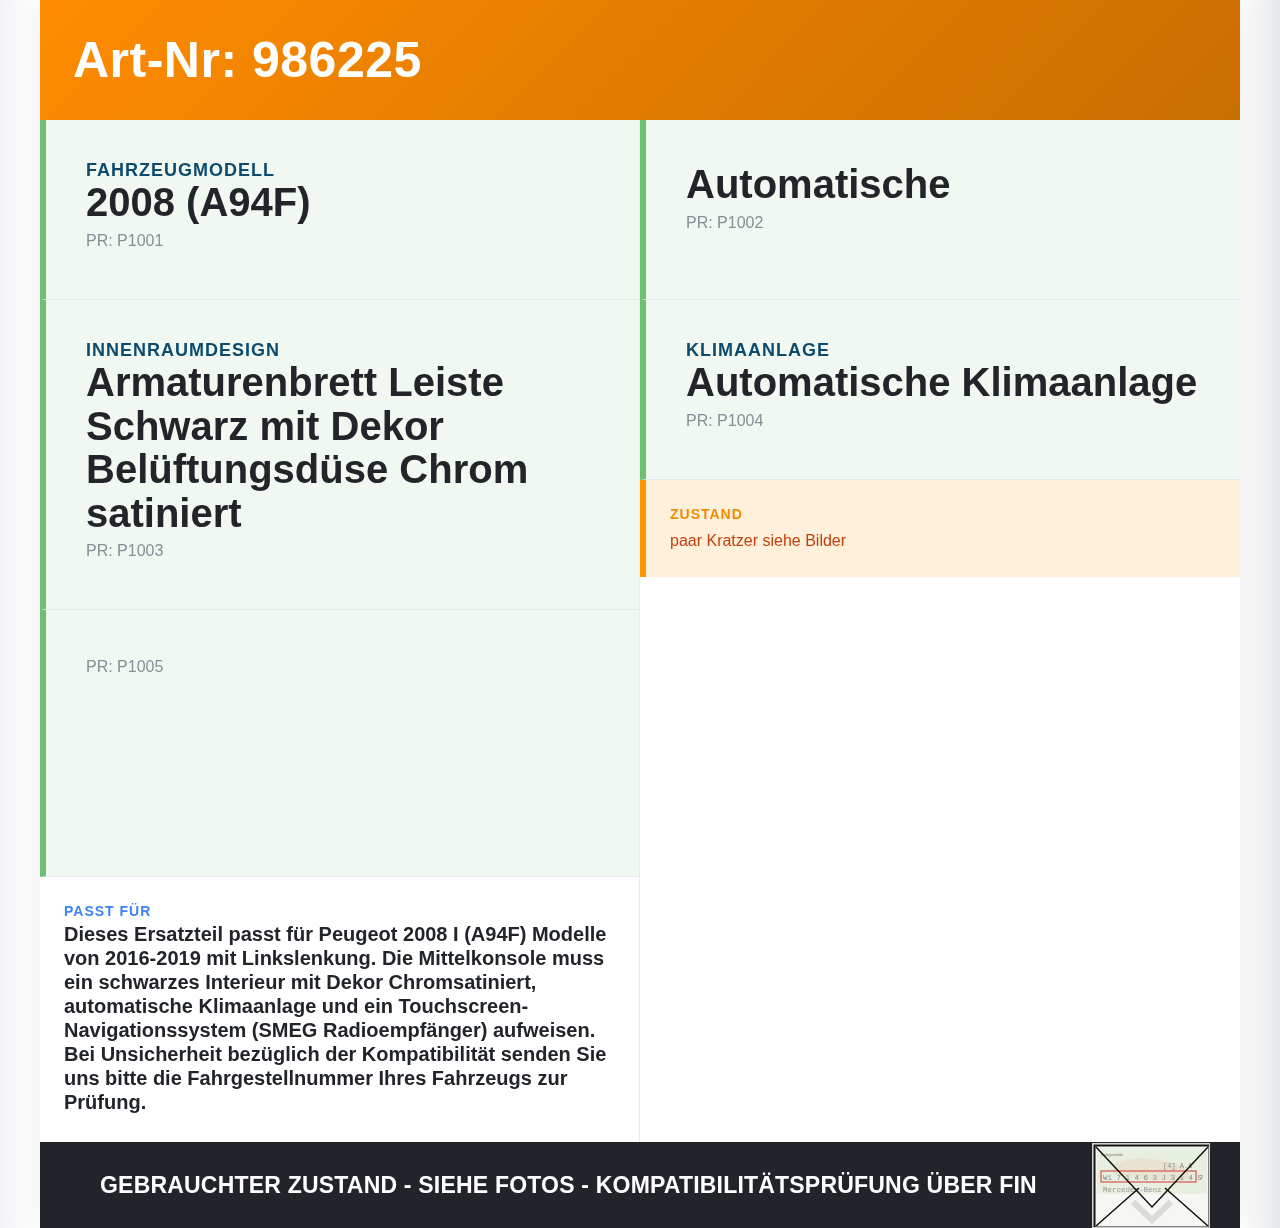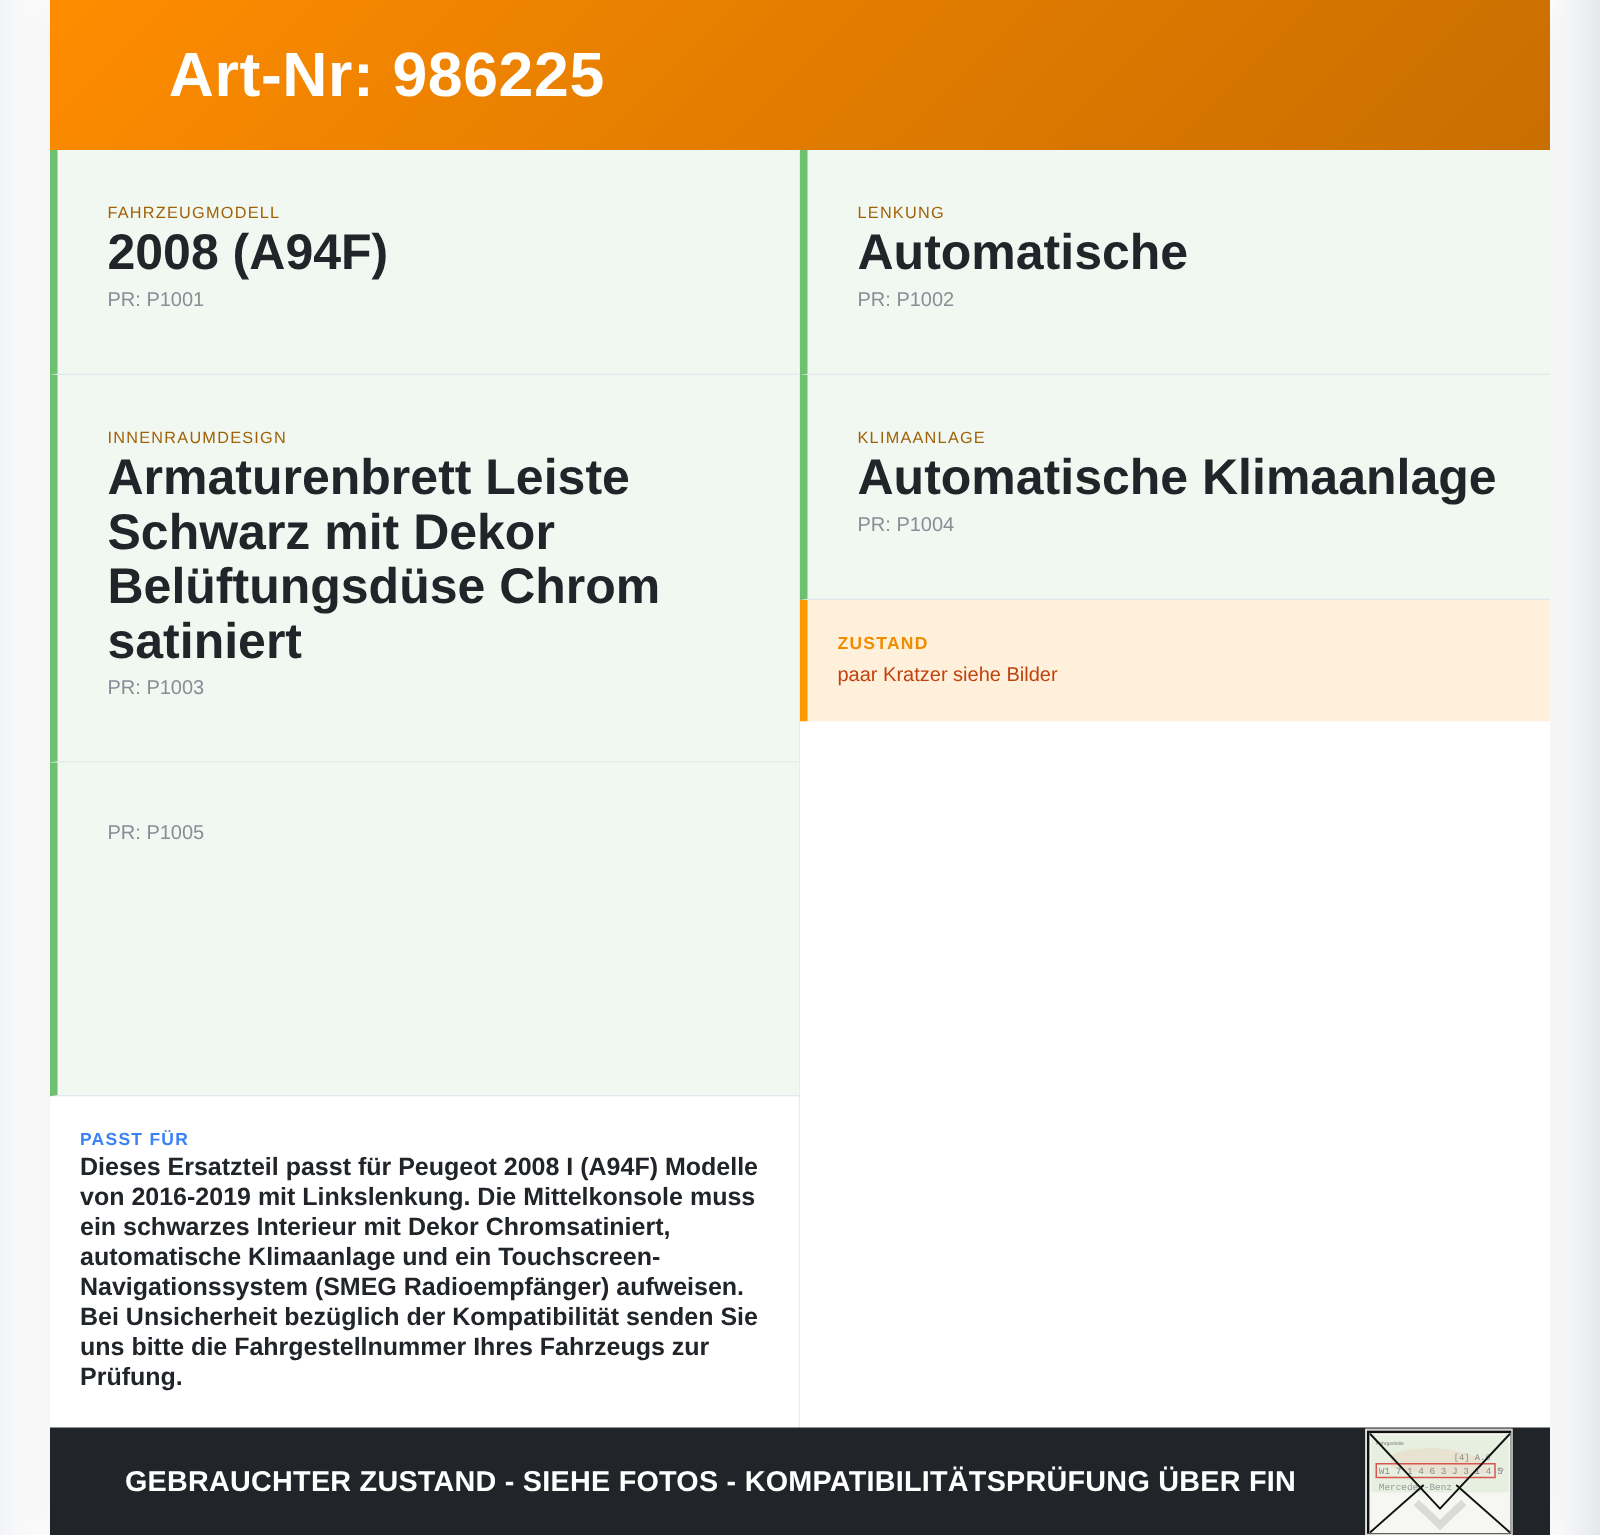--- a/index.html
+++ b/index.html
@@ -10,38 +10,38 @@
       color: #212529;
     }
     .page {
       position: absolute; left: 40px; top: 0; width: 1200px; height: 1228px;
       background: #ffffff;
       box-shadow: 0 0 30px rgba(0,0,0,0.08);
     }
     .header {
       height: 120px;
       background: linear-gradient(135deg, #ff8c00 0%, #e57e00 45%, #c96e00 100%);
-      display: flex; align-items: center; padding-left: 95px;
+      display: flex; align-items: center; padding-left: 33px;
     }
     .header h1 {
       color: #ffffff; font-size: 50px; font-weight: 700; letter-spacing: 0.5px;
       font-family: "Liberation Sans", sans-serif;
     }
     .grid { position: relative; height: 1022px; }
     .col { position: absolute; top: 0; width: 600px; }
     .col.left { left: 0; border-right: 1px solid #e9ecef; height: 1022px; }
     .col.right { left: 600px; }
     .spec {
       background: #f1f8f1;
       border-left: 6px solid #6cc070;
       border-bottom: 1px solid #e2e8ec;
       padding: 41px 40px 0 40px;
     }
     .spec .label {
-      font-size: 13px; font-weight: 400; color: #a16207; letter-spacing: 1px;
+      font-size: 18px; font-weight: 700; color: #0c4a6e; letter-spacing: 1px;
       text-transform: uppercase; line-height: 18px;
     }
     .spec .value {
       font-size: 40px; font-weight: 700; color: #212529; line-height: 43.5px;
       margin-top: 2px;
     }
     .spec .pr {
       font-size: 16px; color: #868e96; margin-top: 6px; line-height: 20px;
     }
     .zustand {
@@ -103,21 +103,20 @@
         <div class="pr">PR: P1005</div>
       </div>
       <div class="fits">
         <div class="label">PASST FÜR</div>
         <div class="text">Dieses Ersatzteil passt für Peugeot 2008 I (A94F) Modelle von 2016-2019 mit Linkslenkung. Die Mittelkonsole muss ein schwarzes Interieur mit Dekor Chromsatiniert, automatische Klimaanlage und ein Touchscreen-Navigationssystem (SMEG Radioempfänger) aufweisen. Bei Unsicherheit bezüglich der Kompatibilität senden Sie uns bitte die Fahrgestellnummer Ihres Fahrzeugs zur Prüfung.</div>
       </div>
     </div>
 
     <div class="col right">
       <div class="spec" style="height:180px;">
-        <div class="label">LENKUNG</div>
         <div class="value">Automatische</div>
         <div class="pr">PR: P1002</div>
       </div>
       <div class="spec" style="height:180px;">
         <div class="label">KLIMAANLAGE</div>
         <div class="value">Automatische Klimaanlage</div>
         <div class="pr">PR: P1004</div>
       </div>
       <div class="zustand">
         <div class="label">ZUSTAND</div>

